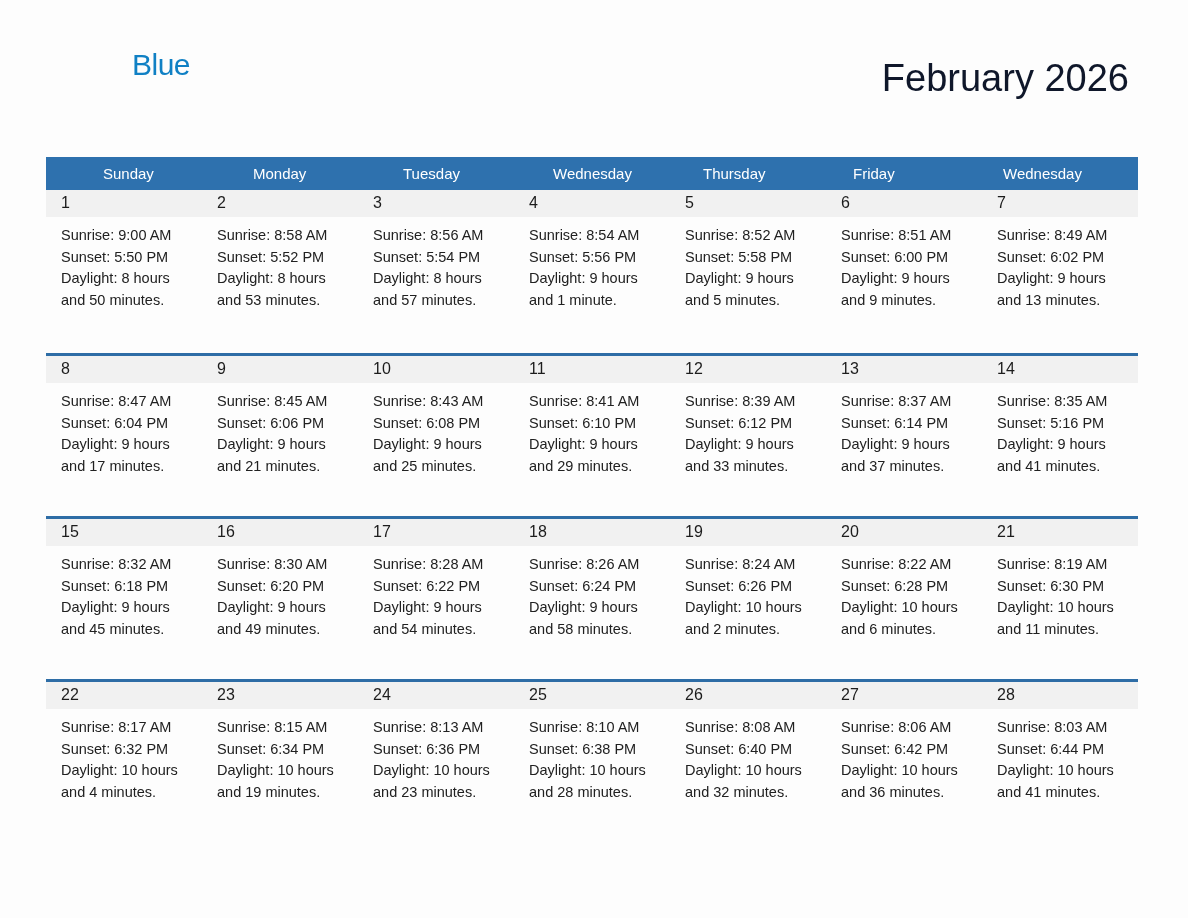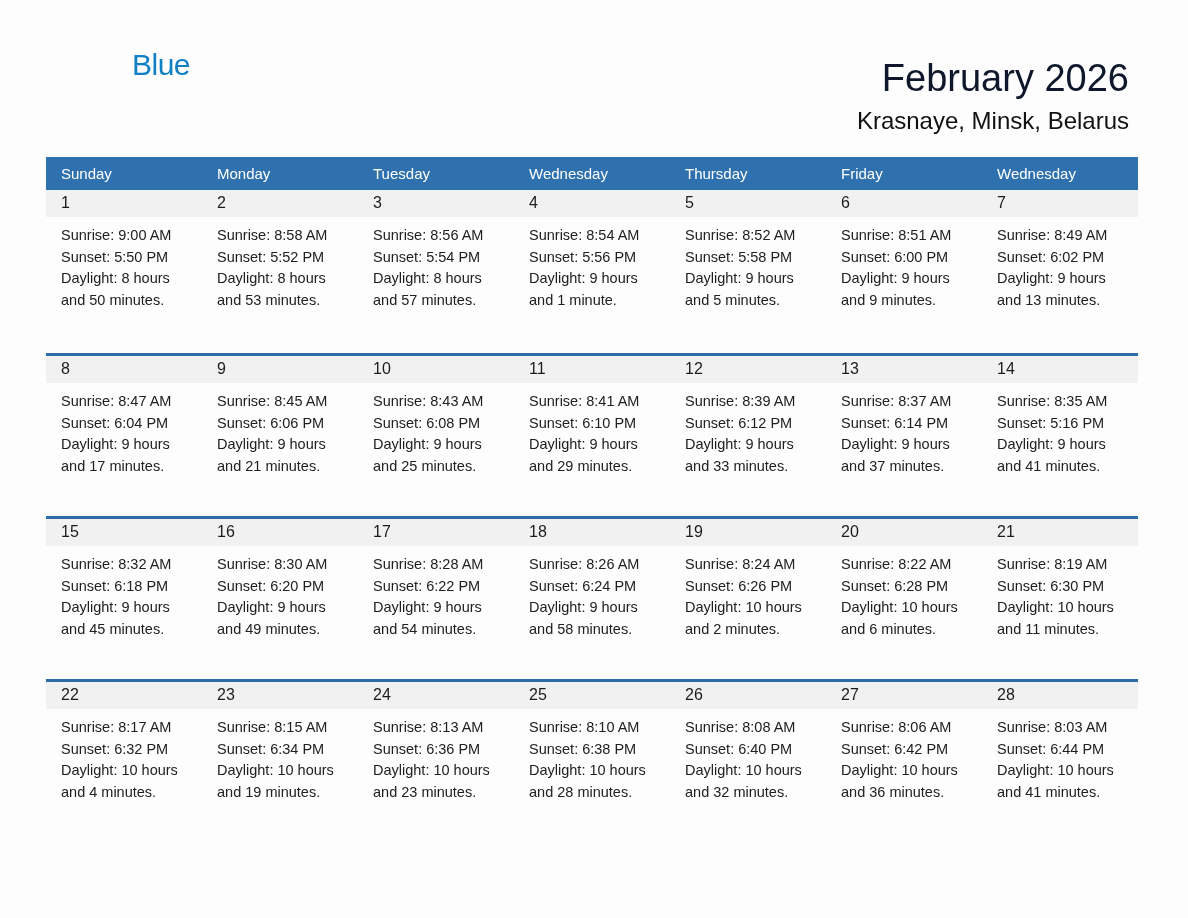--- a/index.html
+++ b/index.html
@@ -50,21 +50,21 @@
   }
   .location-subtitle {
     margin: 6px 0 0 0; font-weight: 400; font-size: 24px; line-height: 28px;
     color: #111;
   }
 
   
   .calendar { position: absolute; left: 46px; top: 157px; width: 1092px; }
   .weekday-row {
     display: flex; background: var(--header-blue);
-    height: 33px; align-items: center;
+    height: 33px; align-items: center; padding-left: 42px;
   }
   .weekday-cell {
     flex: 1 1 0; color: #ffffff; font-size: 15px; padding-left: 15px;
     white-space: nowrap; overflow: hidden;
   }
   .week-row { display: flex; min-height: 163px; background: transparent; }
   .week-row + .week-row { border-top: 3px solid var(--separator-blue); min-height: 163px; }
   .day-cell { flex: 1 1 0; }
   .day-num {
     background: var(--band-gray);
@@ -82,21 +82,20 @@
 <body>
 
 <div class="page">
 
   <div class="logo">
     <div class="logo-blue-text">Blue</div>
   </div>
 
   <div class="titles">
     <h1 class="month-title">February 2026</h1>
-    <h2 class="location-subtitle">Krasnaye, Minsk, Belarus</h2>
   </div>
 
   <div class="calendar">
     <div class="weekday-row" id="weekdayRow">
         <div class="weekday-cell">Sunday</div>
         <div class="weekday-cell">Monday</div>
         <div class="weekday-cell">Tuesday</div>
         <div class="weekday-cell">Wednesday</div>
         <div class="weekday-cell">Thursday</div>
         <div class="weekday-cell">Friday</div>

